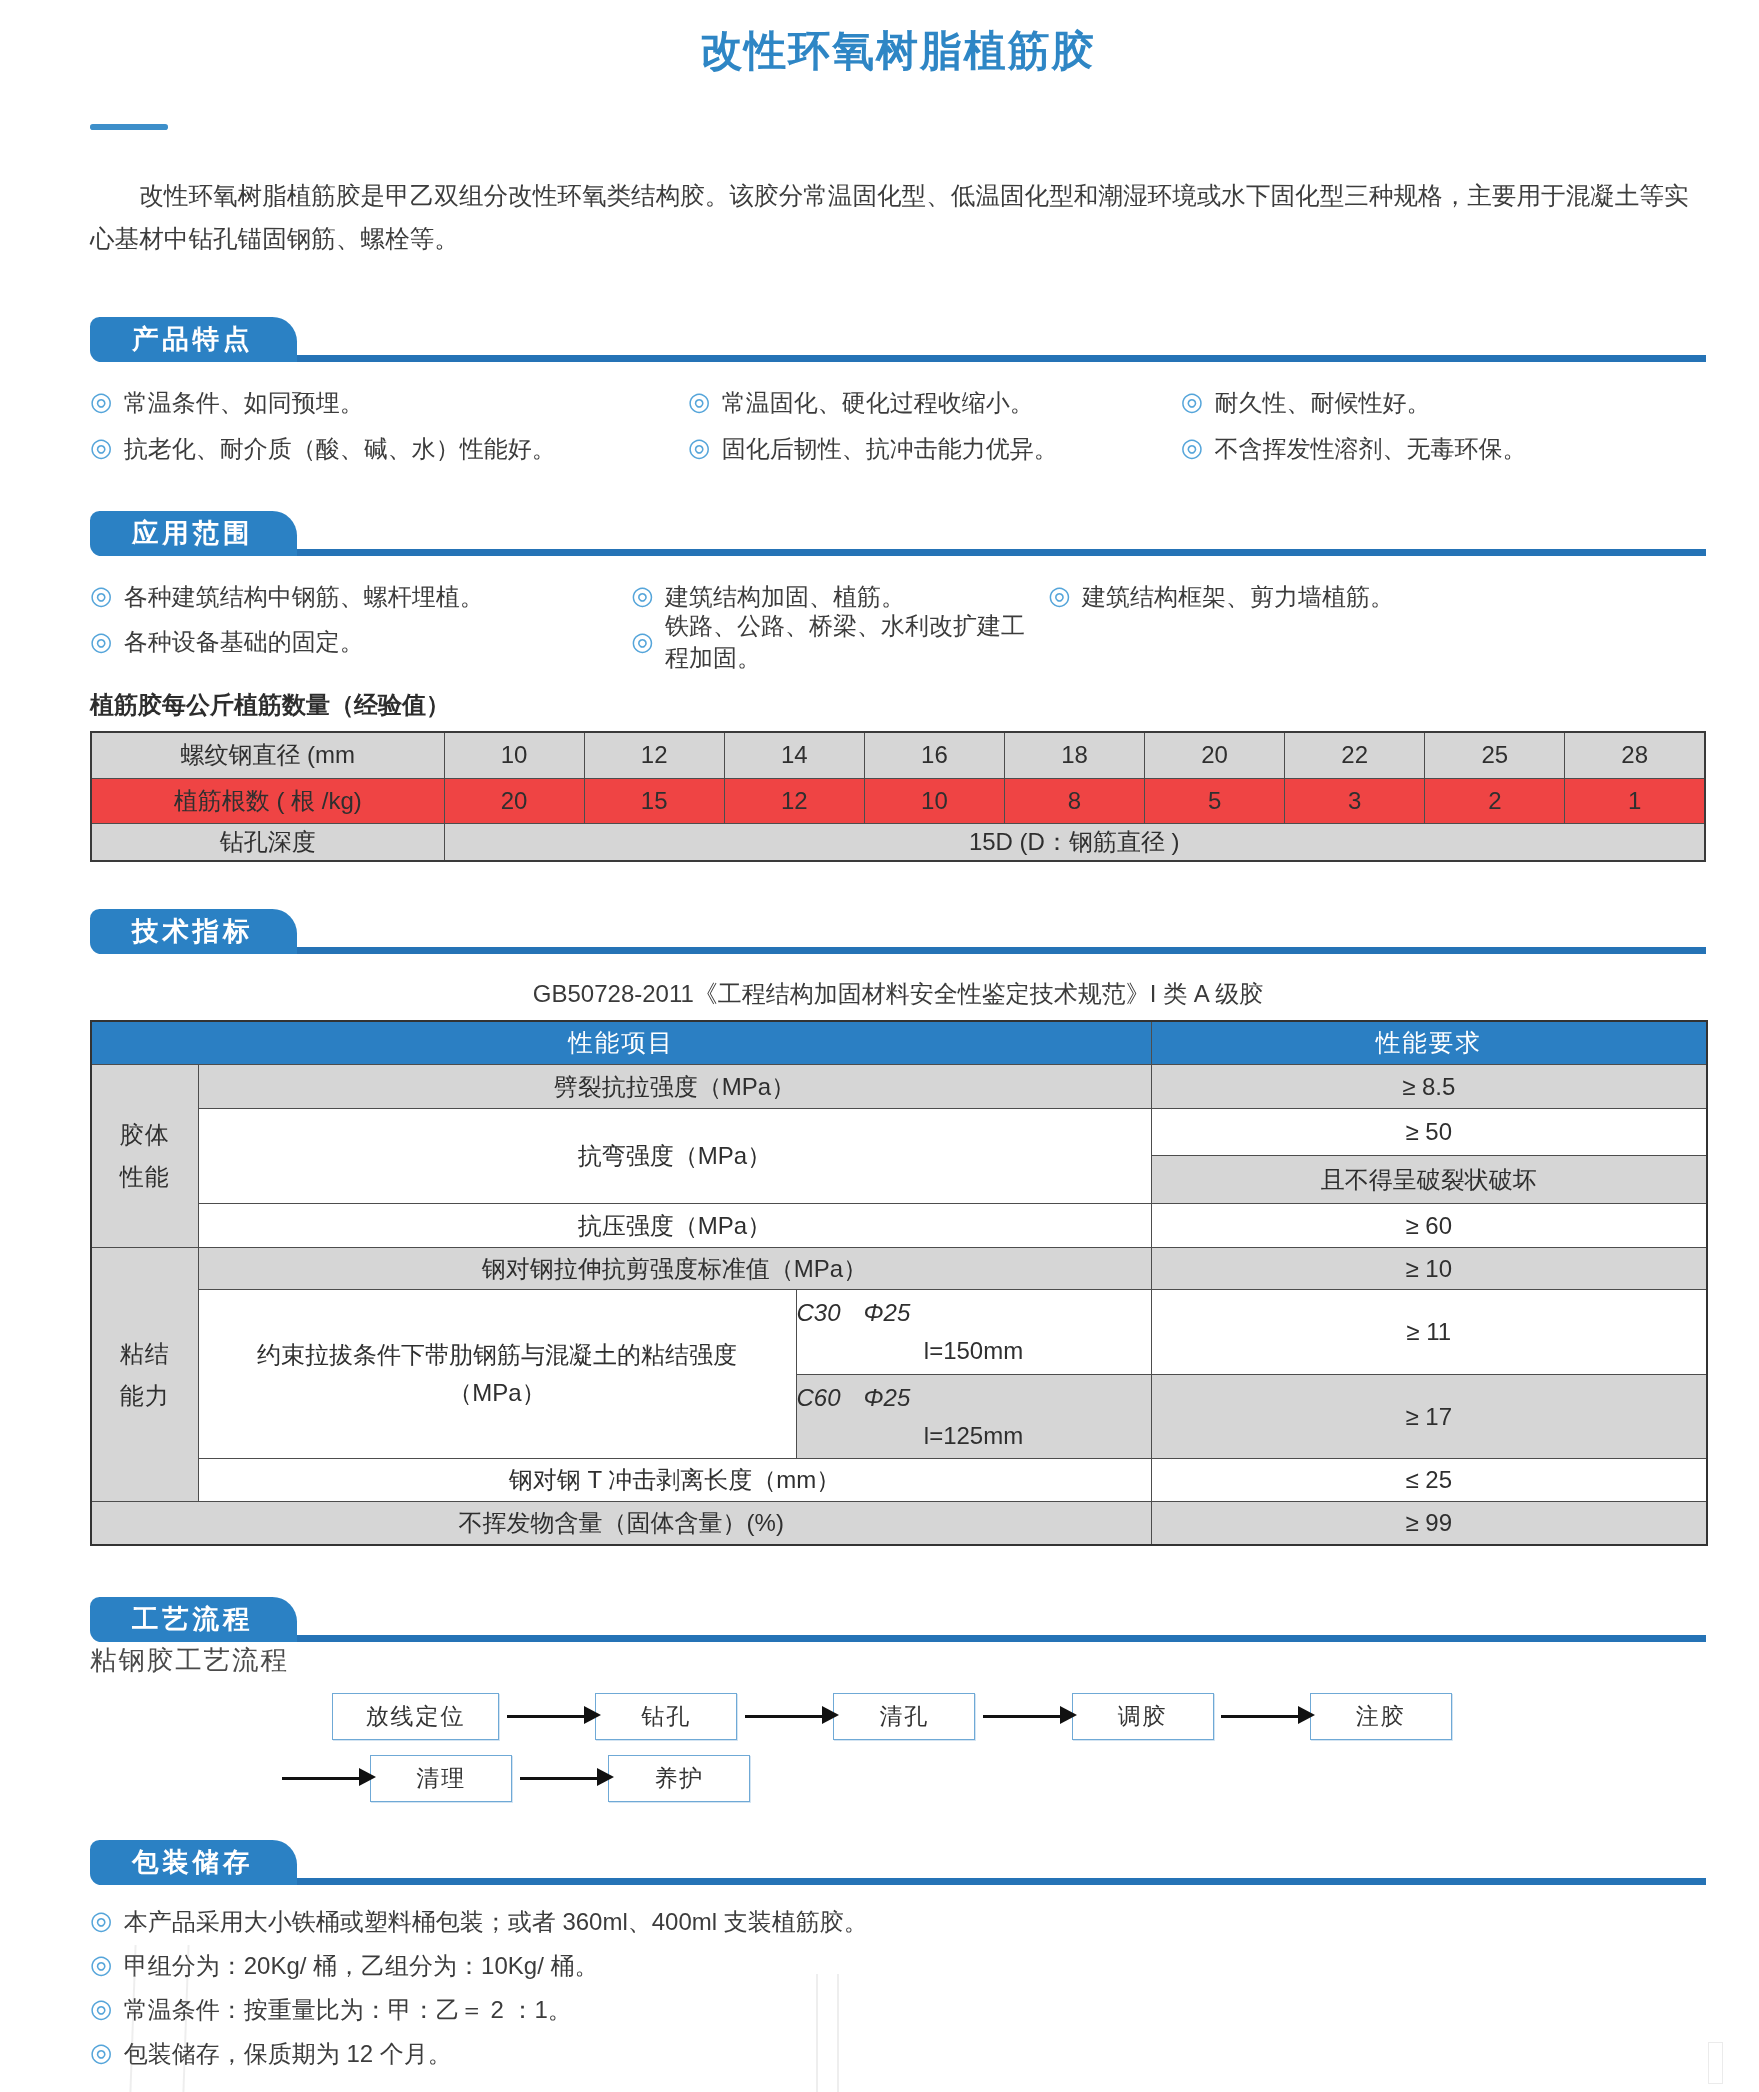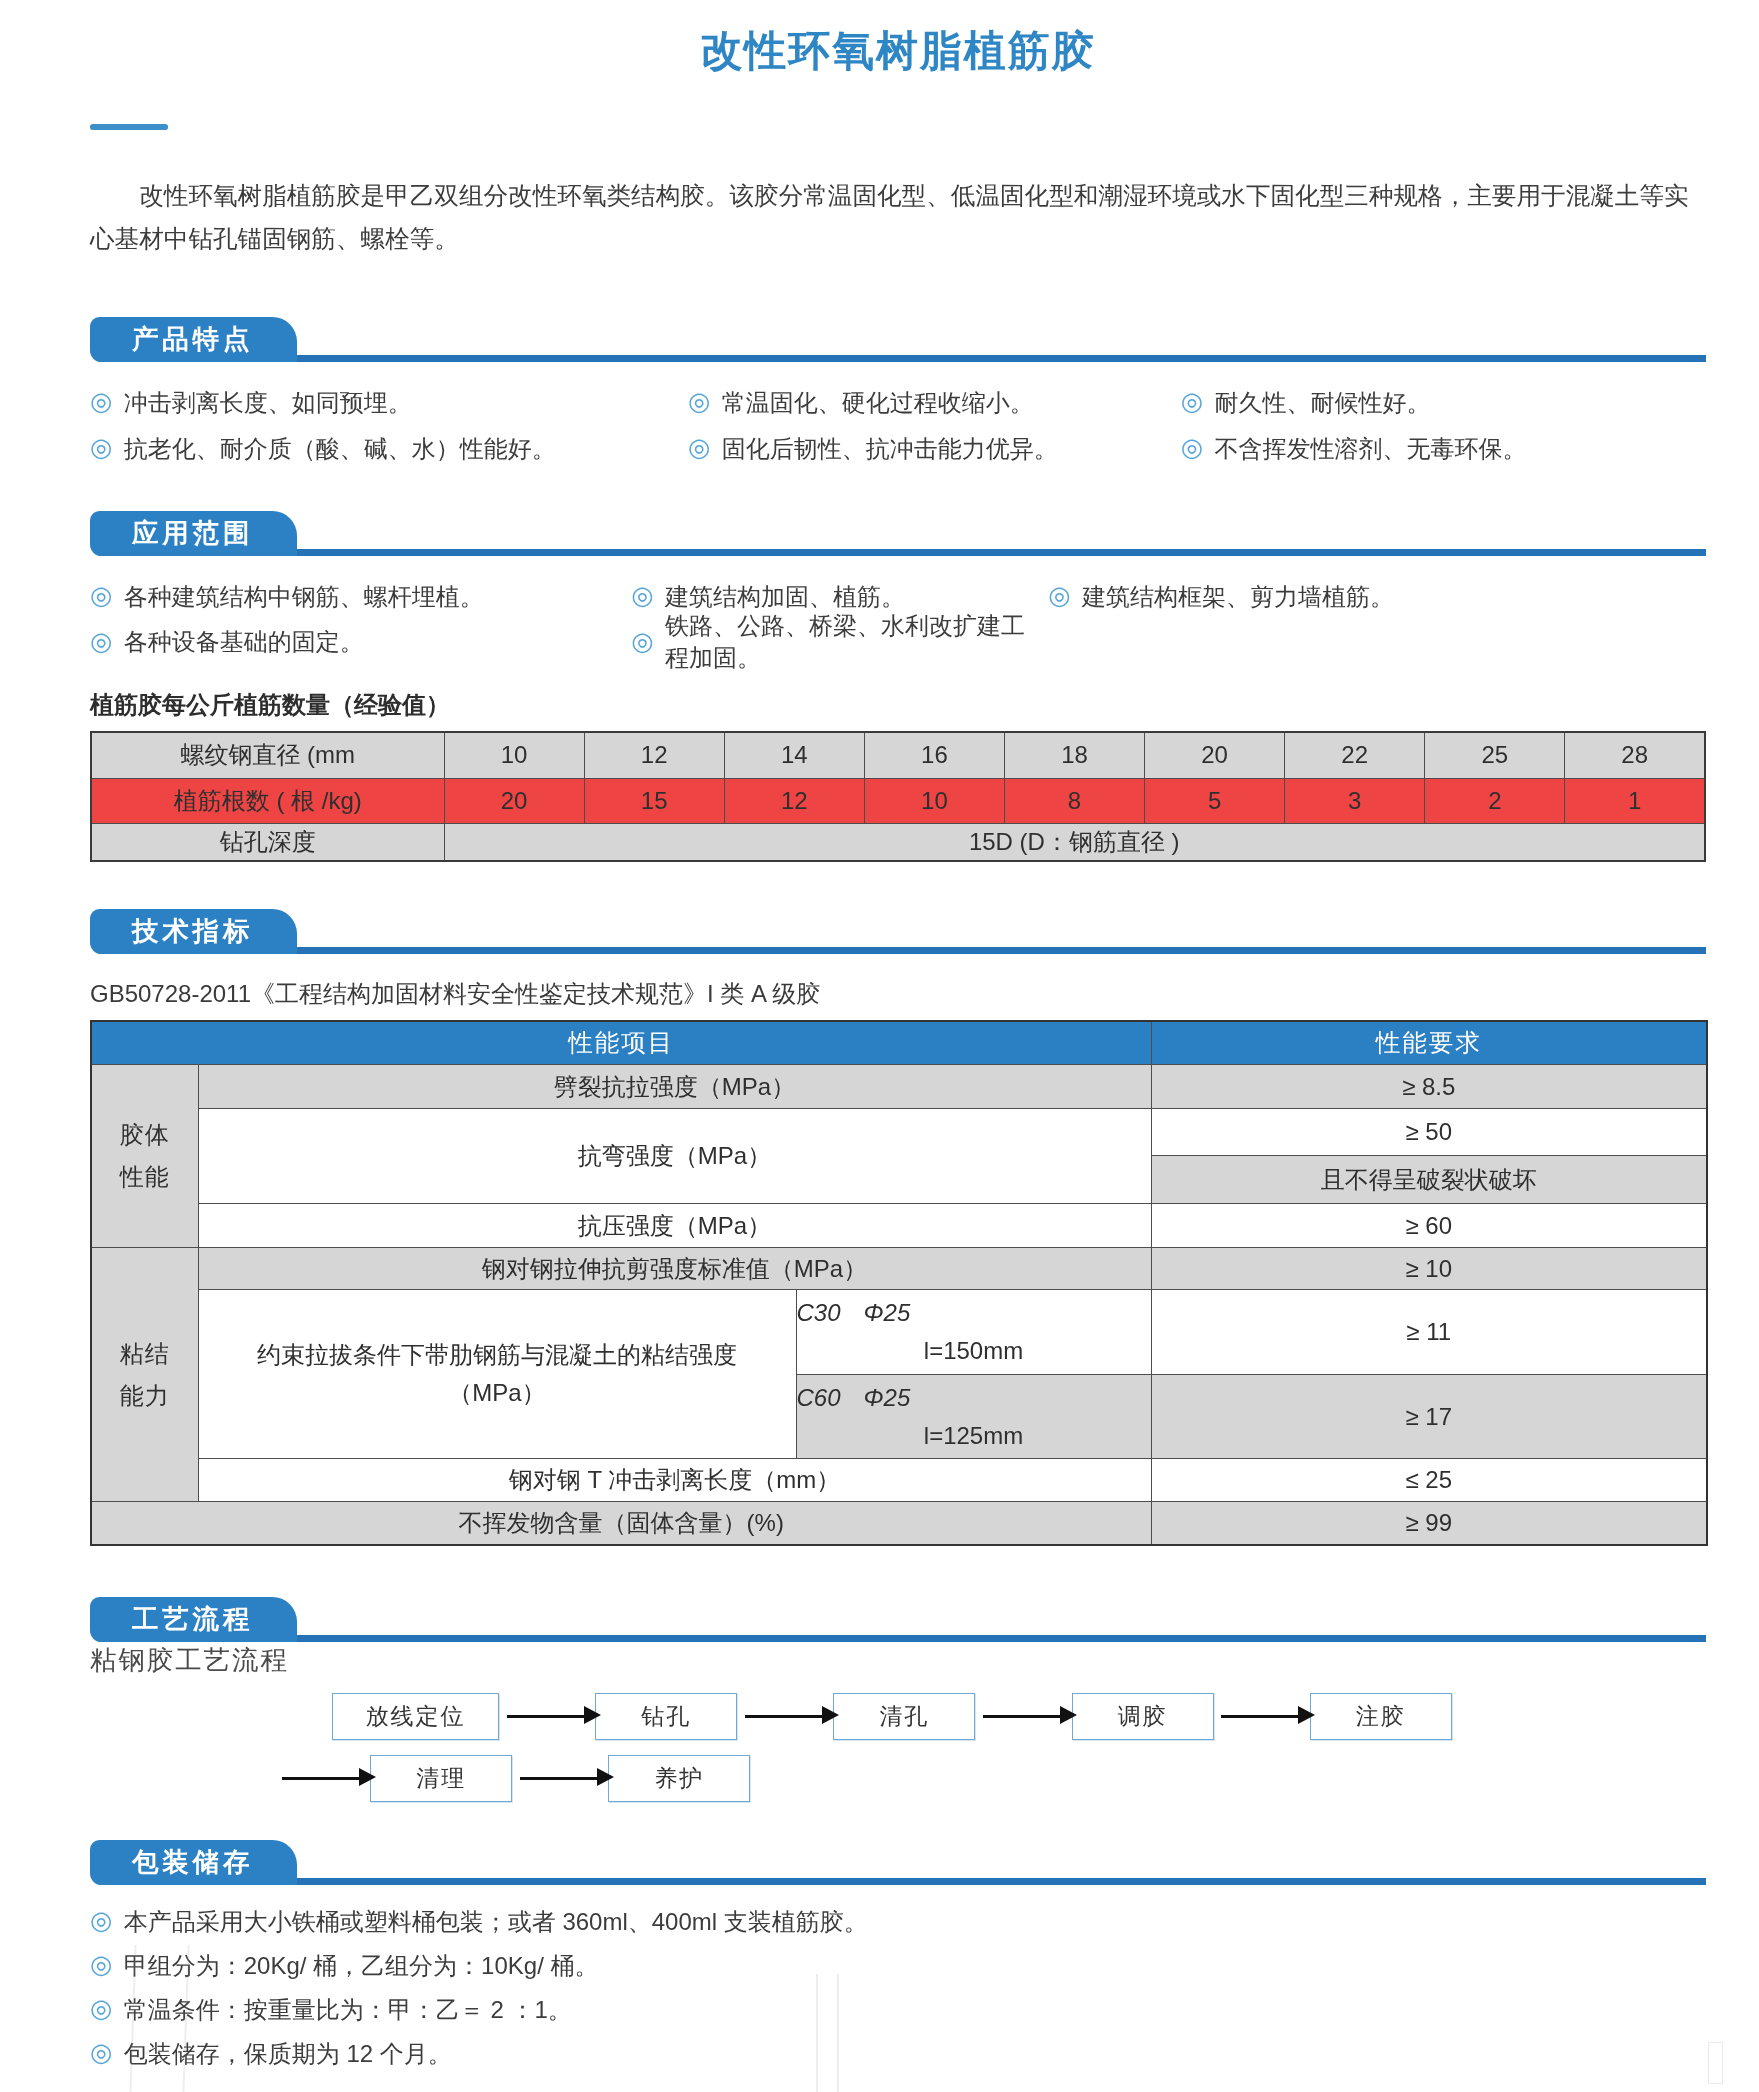--- a/index.html
+++ b/index.html
@@ -39,21 +39,21 @@
   .table-caption { margin-top:24.6px; font-size:24px; font-weight:bold; color:#2d2d2d; }
   table.rebar { margin-top:9.5px; width:1616px; border-collapse:collapse; table-layout:fixed; border:2.8px solid #3a3a3a; }
   table.rebar td { border:1.9px solid #4d4d4d; text-align:center; font-size:24px; color:#2f2f2f; }
   table.rebar tr.g td { background:#d6d6d6; }
   table.rebar tr:nth-child(1) td { height:47px; }
   table.rebar tr:nth-child(2) td { height:45px; background:#ef4444; }
   table.rebar tr:nth-child(3) td { height:37px; }
   table.rebar col.lab { width:353px; }
 
   
-  .spec-note { margin:24.6px 0 9.5px 0; text-align:left; font-size:24px; color:#3a3a3a; }
+  .spec-note { margin:24.6px 0 9.5px 0; text-align:center; font-size:24px; color:#3a3a3a; }
   table.specs { width:1616px; border-collapse:collapse; table-layout:fixed; border:2.8px solid #333333; }
   table.specs th, table.specs td { border:1.9px solid #4d4d4d; text-align:center; font-size:24px; color:#2f2f2f; font-weight:normal; }
   table.specs th { background:#2b7fc3; color:#ffffff; height:44px; font-size:24.6px; letter-spacing:1.9px; }
   table.specs td.g { background:#d6d6d6; }
   .vgroup { width:2.1em; margin:0 auto; line-height:42px; letter-spacing:0.9px; }
   .bond-label { max-width:483px; margin:0 auto; line-height:38px; }
   .cline { display:flex; gap:23px; line-height:38px;font-style:italic; }
   .clen { line-height:38px; }
   .req { font-size:24.6px; }
 
@@ -99,21 +99,21 @@
   <p class="intro">改性环氧树脂植筋胶是甲乙双组分改性环氧类结构胶。该胶分常温固化型、低温固化型和潮湿环境或水下固化型三种规格，主要用于混凝土等实心基材中钻孔锚固钢筋、螺栓等。</p>
 
   <div class="sec-features">
     <div class="section-header">
       <div class="tab">产品特点</div>
       <div class="rule"></div>
     </div>
     <div class="bullets features">
       <div class="bullet">
           <span class="ring">◎</span>
-          <span>冲击剥离长度、如同预埋。</span>
+          <span>常温条件、如同预埋。</span>
         </div>
       <div class="bullet">
           <span class="ring">◎</span>
           <span>常温固化、硬化过程收缩小。</span>
         </div>
       <div class="bullet">
           <span class="ring">◎</span>
           <span>耐久性、耐候性好。</span>
         </div>
       <div class="bullet">

